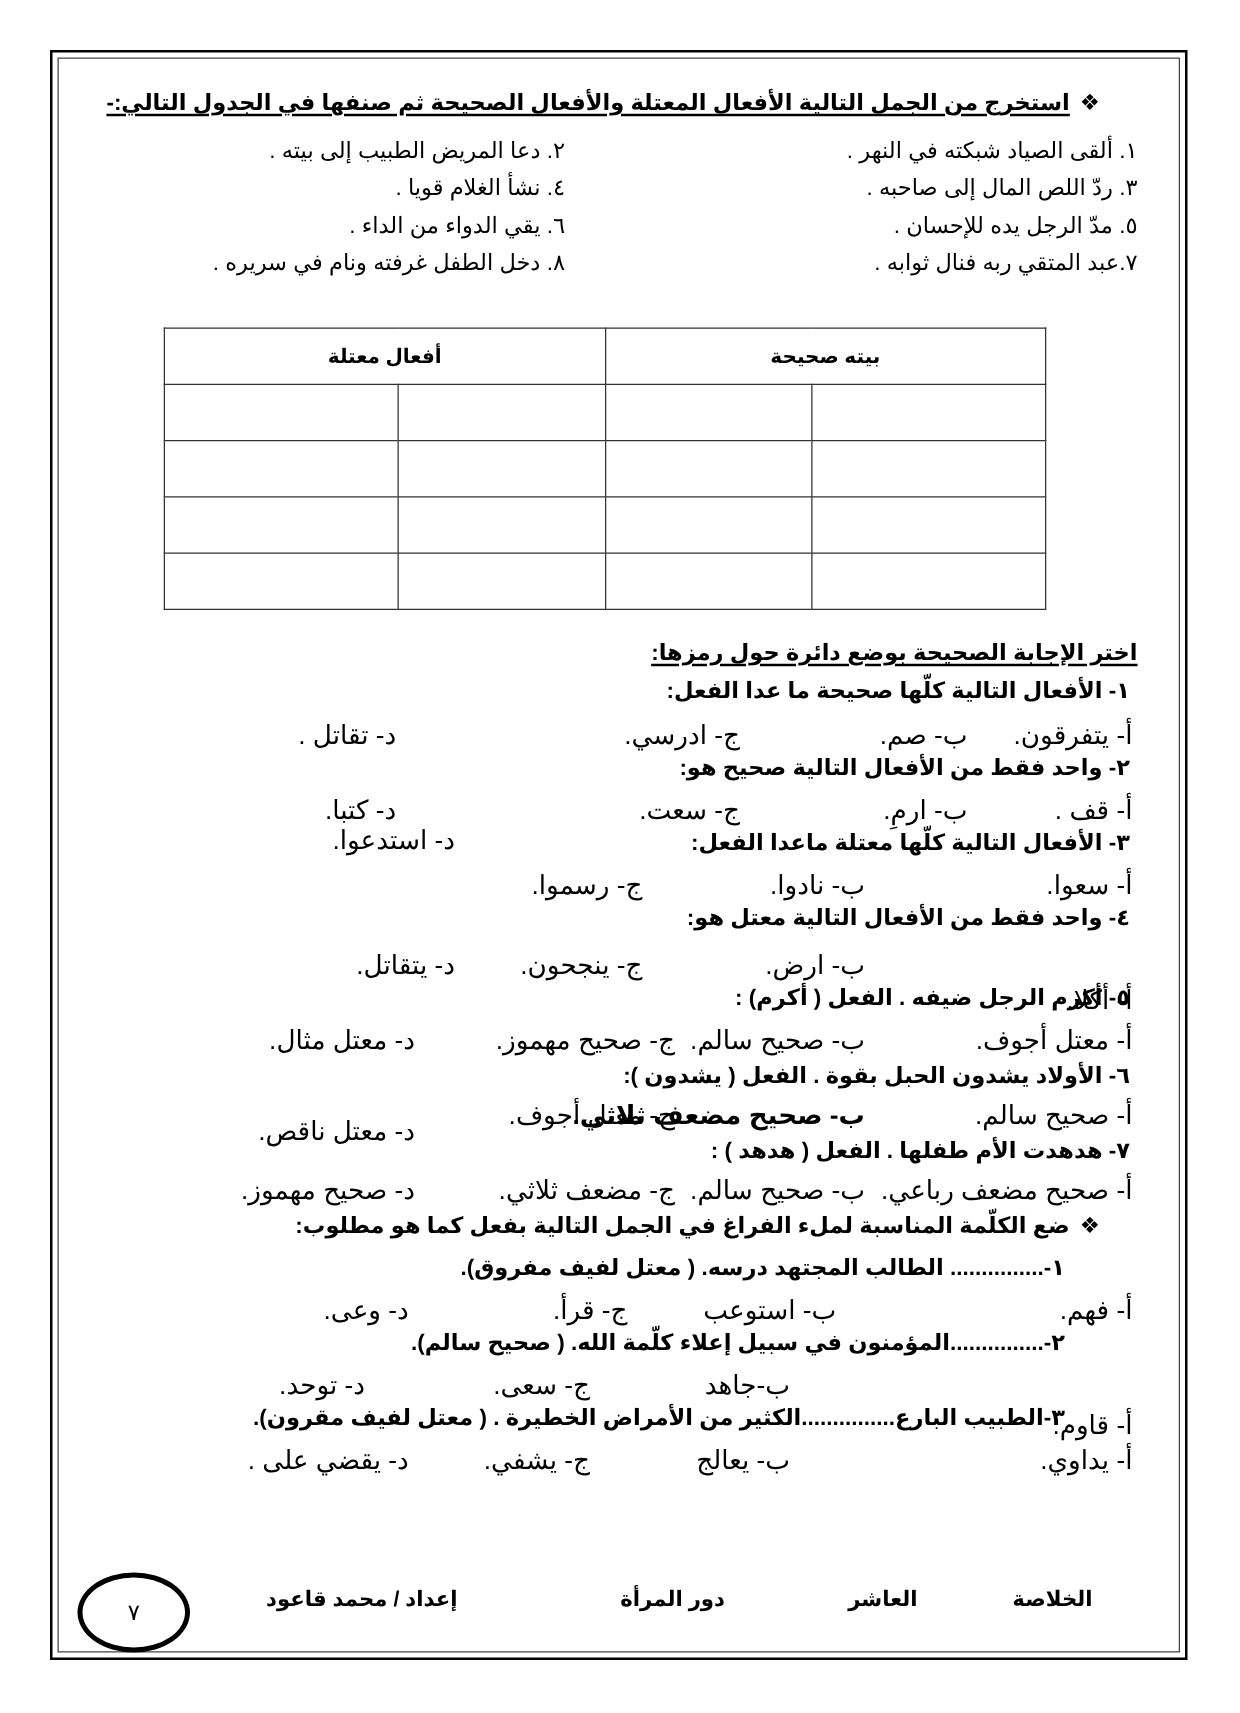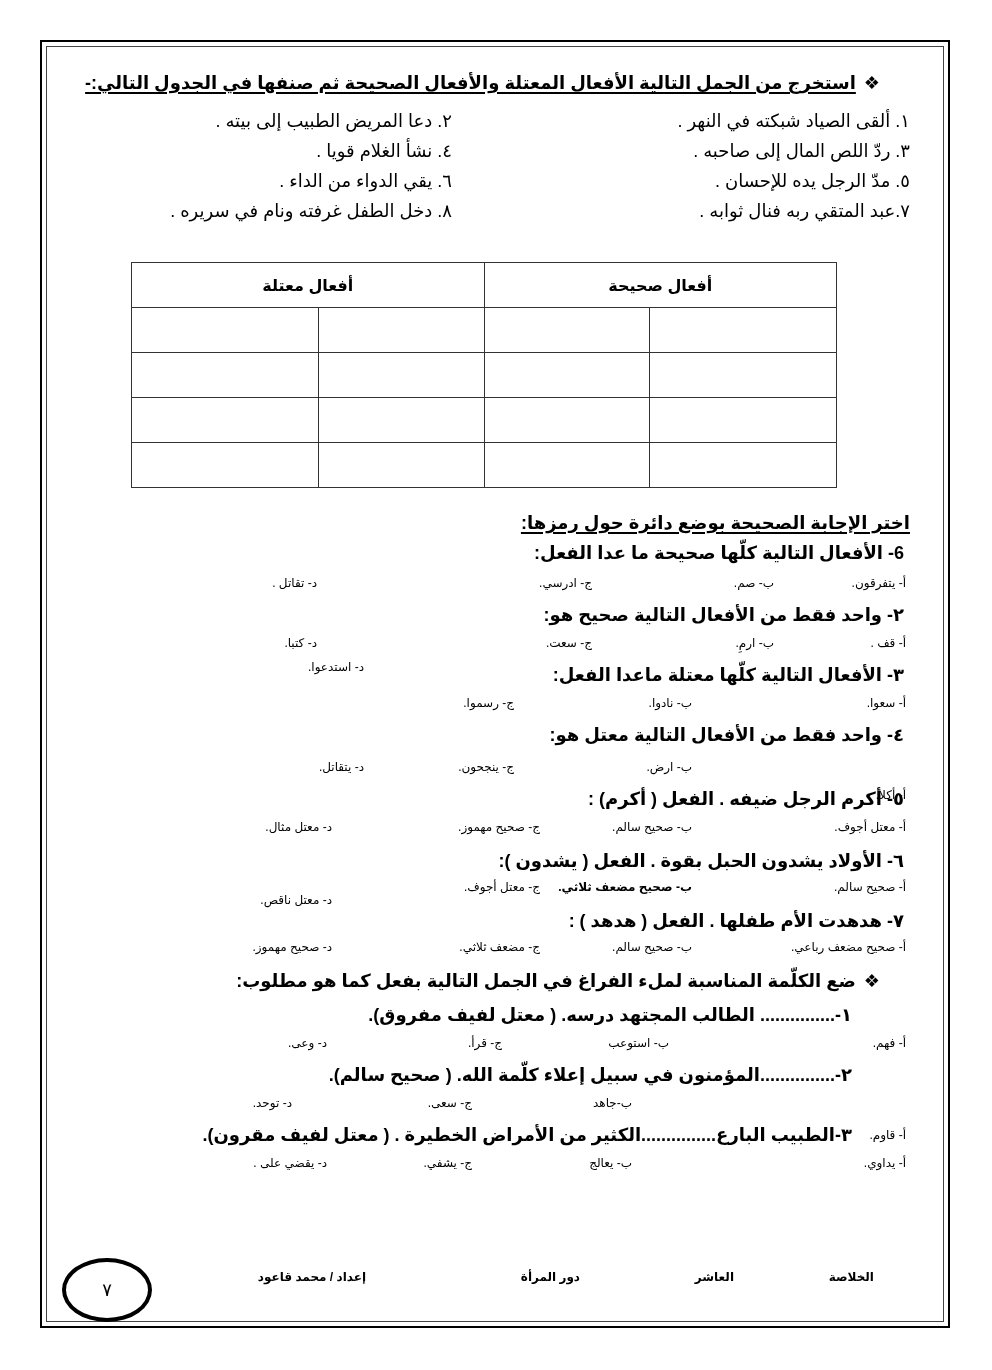--- a/index.html
+++ b/index.html
@@ -6,30 +6,30 @@
     body { width: 992px; height: 1370px; position: relative; overflow: hidden;
       font-family: "Liberation Sans", "DejaVu Sans", sans-serif; color: #000; }
     .outer-border { position: absolute; left: 40px; top: 40px; width: 910px; height: 1288px;
       border: 2px solid #000; box-sizing: border-box; }
     .inner-border { position: absolute; left: 46px; top: 46px; width: 898px; height: 1276px;
       border: 1.5px solid #444; box-sizing: border-box; }
     .abs { position: absolute; direction: rtl; white-space: nowrap; }
     .bold { font-weight: bold; }
     .ul { text-decoration: underline; text-decoration-thickness: 2px; text-underline-offset: 3px; }
     .t18 { font-size: 18px; }
-    .t17 { font-size: 12px; text-align: right; }
+    .t17 { font-size: 17px; text-align: right; }
     table.class-table { position: absolute; left: 131px; top: 262px; width: 706px; height: 214px;
       border-collapse: collapse; direction: rtl; }
     table.class-table td, table.class-table th { border: 1.5px solid #333; }
     table.class-table th { height: 42px; font-size: 16px; font-weight: bold; text-align: center; }
     table.class-table td { height: 42px; }
     .page-circle { position: absolute; left: 62px; top: 1258px; width: 90px; height: 64px;
       border: 4px solid #000; border-radius: 50%; box-sizing: border-box;
       display: flex; align-items: center; justify-content: center; font-size: 18px; }
-    .opt { position: absolute; white-space: nowrap; direction: rtl; font-size: 12px; }
+    .opt { position: absolute; white-space: nowrap; direction: rtl; font-size: 21px; }
   </style>
 </head>
 <body>
 
 <div class="outer-border"></div>
 <div class="inner-border"></div>
 
 <div class="abs bold t18" style="right:112px; top:72px;">
   <span style="margin-left:8px;">❖</span><span class="ul">استخرج من الجمل التالية الأفعال المعتلة والأفعال الصحيحة ثم صنفها في الجدول التالي:-</span>
 </div>
@@ -39,21 +39,21 @@
 <div class="abs t18" style="right:82px; top:140px;">٣. ردّ اللص المال إلى صاحبه .</div>
 <div class="abs t18" style="right:540px; top:140px;">٤. نشأ الغلام قويا .</div>
 <div class="abs t18" style="right:82px; top:170px;">٥. مدّ الرجل يده للإحسان .</div>
 <div class="abs t18" style="right:540px; top:170px;">٦. يقي الدواء من الداء .</div>
 <div class="abs t18" style="right:82px; top:200px;">٧.عبد المتقي ربه فنال ثوابه .</div>
 <div class="abs t18" style="right:540px; top:200px;">٨. دخل الطفل غرفته ونام في سريره .</div>
 
 <table class="class-table">
   <tbody>
       <tr>
-    <th colspan="2">أفعال صحيحة</th>
+    <th colspan="2">بيته صحيحة</th>
     <th colspan="2">أفعال معتلة</th>
   </tr>
   <tr>
     <td style="width:26%"></td>
     <td style="width:23%"></td>
     <td style="width:23%"></td>
     <td style="width:26%"></td>
   </tr>
   <tr>
     <td></td>
@@ -71,21 +71,21 @@
     <td style="height:34px"></td>
         <td></td>
     <td></td>
         <td></td>
   </tr>
 </tbody>
   </table>
 
 <div class="abs bold t18 ul" style="right:82px; top:512px;">اختر الإجابة الصحيحة بوضع دائرة حول رمزها:</div>
 
-<div class="abs bold t18" style="right:88px; top:542px;">6- الأفعال التالية كلّها صحيحة ما عدا الفعل:</div>
+<div class="abs bold t18" style="right:88px; top:542px;">١- الأفعال التالية كلّها صحيحة ما عدا الفعل:</div>
 <div class="opt" style="right:86px; top:576px;">أ- يتفرقون.</div>
 <div class="opt" style="right:218px; top:576px;">ب- صم.</div>
 <div class="opt" style="right:400px; top:576px;">ج- ادرسي.</div>
 <div class="opt" style="right:675px; top:576px;">د- تقاتل .</div>
 
 <div class="abs bold t18" style="right:88px; top:604px;">٢- واحد فقط من الأفعال التالية صحيح هو:</div>
 <div class="opt" style="right:86px; top:636px;">أ- قف .</div>
 <div class="opt" style="right:218px; top:636px;">ب- ارمِ.</div>
 <div class="opt" style="right:400px; top:636px;">ج- سعت.</div>
 <div class="opt" style="right:675px; top:636px;">د- كتبا.</div>

